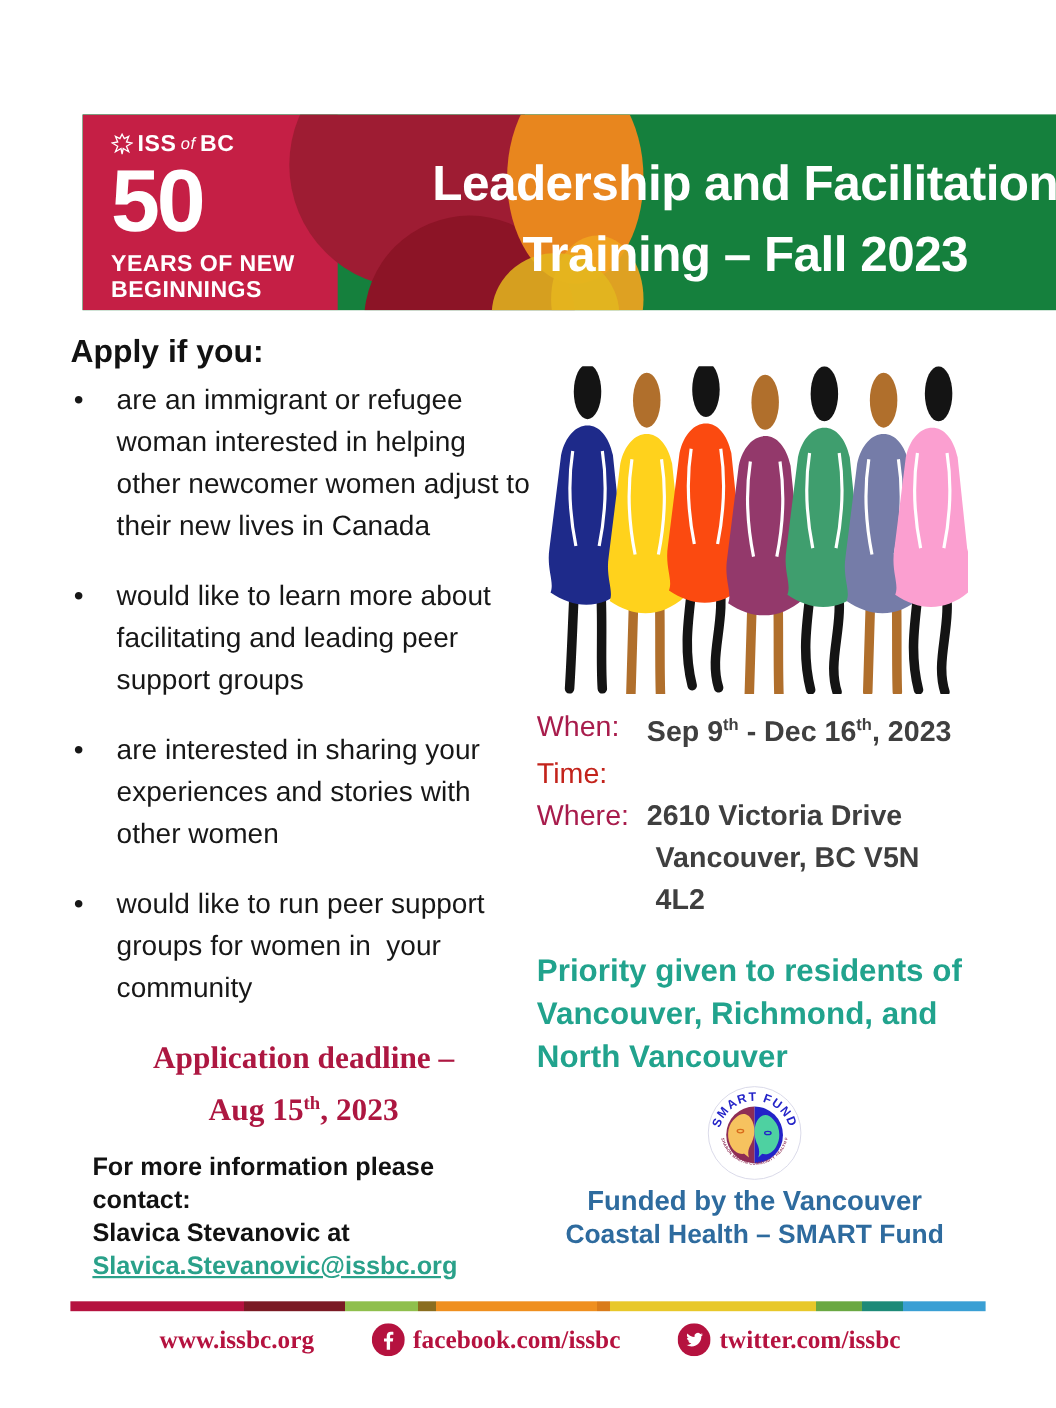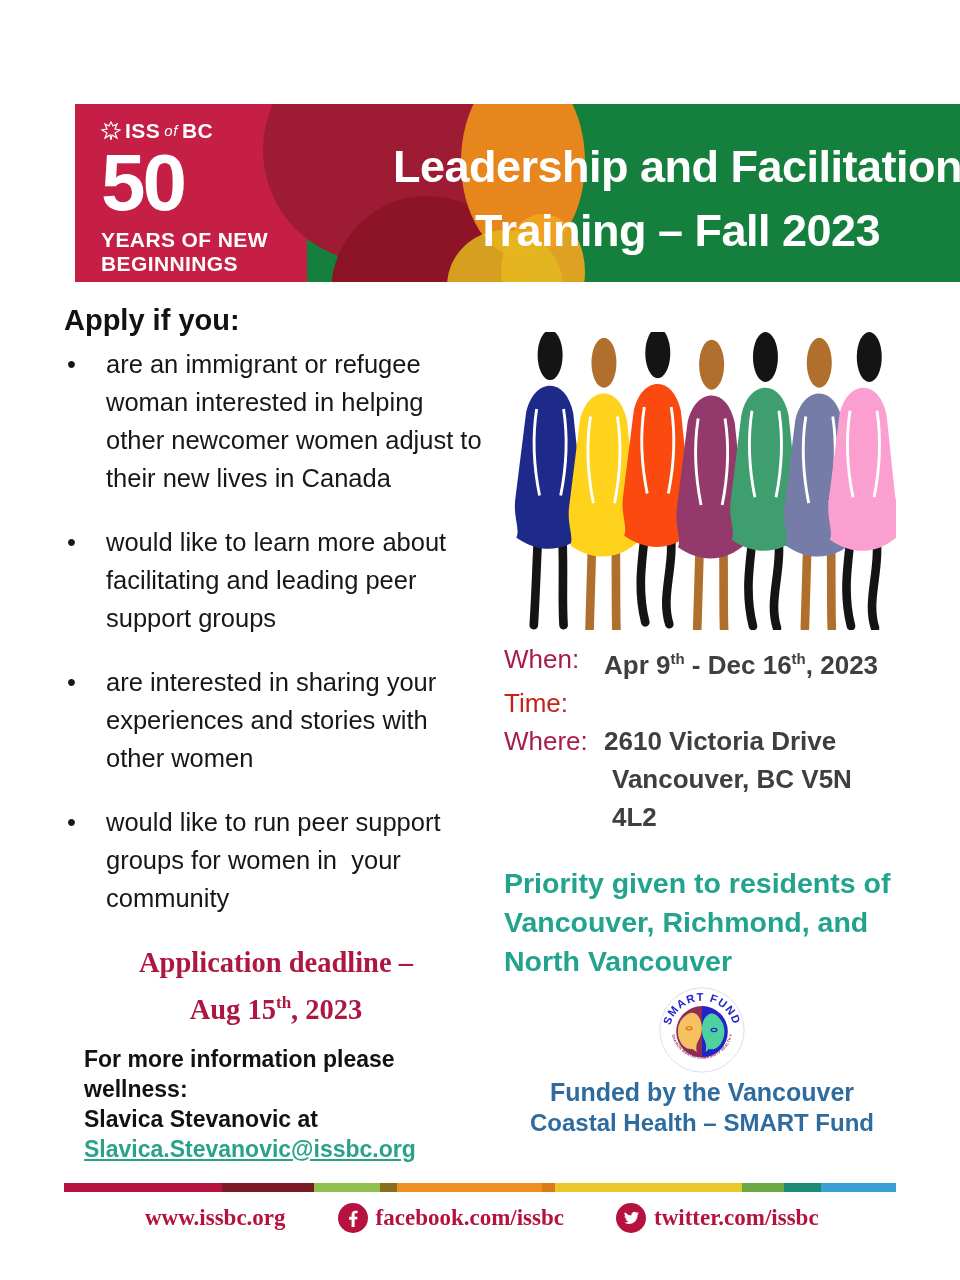--- a/index.html
+++ b/index.html
@@ -22,21 +22,21 @@
   .logo-org .of{font-style:italic;font-weight:400;font-size:15px;}
   .logo-50{font-weight:700;font-size:80px;letter-spacing:-3px;margin-top:2px;}
   .logo-tag{font-weight:700;font-size:21px;letter-spacing:.4px;margin-top:6px;}
   .logo-tag div{margin-top:3px;}
   .banner-title{
     position:absolute;left:305px;right:6px;top:31px;z-index:4;
     text-align:center;color:#fff;font-weight:700;font-size:45px;line-height:1.42;
     letter-spacing:-.5px;
   }
   
-  .columns{position:absolute;left:64px;right:60px;top:304px;display:flex;gap:16px;}
+  .columns{position:absolute;left:64px;right:60px;top:304px;display:flex;}
   .col-left{width:424px;flex:none;}
   .col-right{width:396px;flex:none;display:flex;flex-direction:column;justify-content:center;}
 
   .apply-heading{font-size:29px;font-weight:700;margin:0 0 8px 0;color:#121212;}
   .bullets{list-style:none;margin:0;padding:0;}
   .bullets li{
     position:relative;padding-left:42px;font-size:25.5px;line-height:38px;
     margin-bottom:26px;color:#171717;
   }
   .bullets li::before{content:"\2022";position:absolute;left:3px;top:0;}
@@ -144,21 +144,21 @@
         <li>are interested in sharing your experiences and stories with other women</li>
         <li>would like to run peer support groups for women in&nbsp; your community</li>
       </ul>
       <div class="deadline">
         <div>Application deadline –</div>
         <div>
           <span>Aug 15</span><sup>th</sup><span>, 2023</span>
         </div>
       </div>
       <div class="contact">
-        <div>For more information please wellness:</div>
+        <div>For more information please contact:</div>
         <div>Slavica Stevanovic at</div>
         <a href="#">Slavica.Stevanovic@issbc.org</a>
       </div>
     </section>
 
     <section class="col-right">
 
       <svg class="illustration" viewBox="0 0 400 310" aria-hidden="true">
 
         <g transform="translate(42,24)">
@@ -221,21 +221,21 @@
           <ellipse cx="6" cy="0" rx="13" ry="26" fill="#141414"></ellipse>
           <path d="M0,32 C-11,32 -21,42 -25,60 L-36,148 C-39,168 -31,180 -35,190 C-12,206 14,206 36,186 C32,174 38,164 33,146 L24,60 C20,42 11,32 0,32 Z" fill="#fb9fd0"></path>
           <path d="M-14,56 C-19,88 -17,116 -11,146" stroke="#ffffff" stroke-width="3" fill="none"></path>
           <path d="M14,56 C19,88 17,116 11,146" stroke="#ffffff" stroke-width="3" fill="none"></path>
         </g>
       </svg>
 
       <div class="schedule">
         <div class="sched-row">
           <span class="sched-label when-label">When:</span>
-          <span class="sched-value"><span>Apr 9</span><sup>th</sup><span> - Dec 16</span><sup>th</sup><span>, 2023</span></span>
+          <span class="sched-value"><span>Sep 9</span><sup>th</sup><span> - Dec 16</span><sup>th</sup><span>, 2023</span></span>
         </div>
         <div class="sched-row">
           <span class="sched-label time-label">Time:</span>
         </div>
         <div class="sched-row">
           <span class="sched-label where-label">Where:</span>
           <span class="sched-value">2610 Victoria Drive</span>
         </div>
         <div class="where-line2">Vancouver, BC V5N 4L2</div>
       </div>

